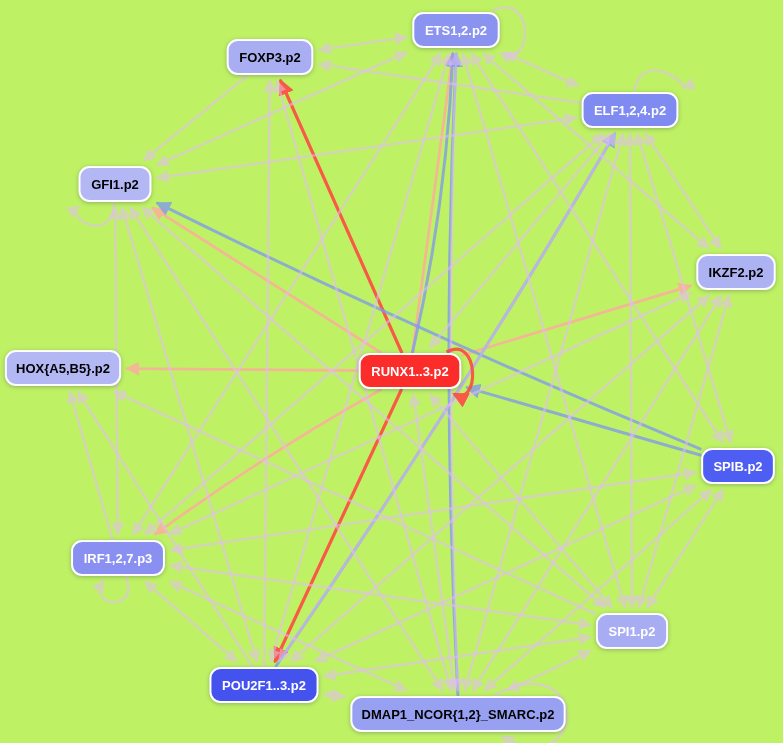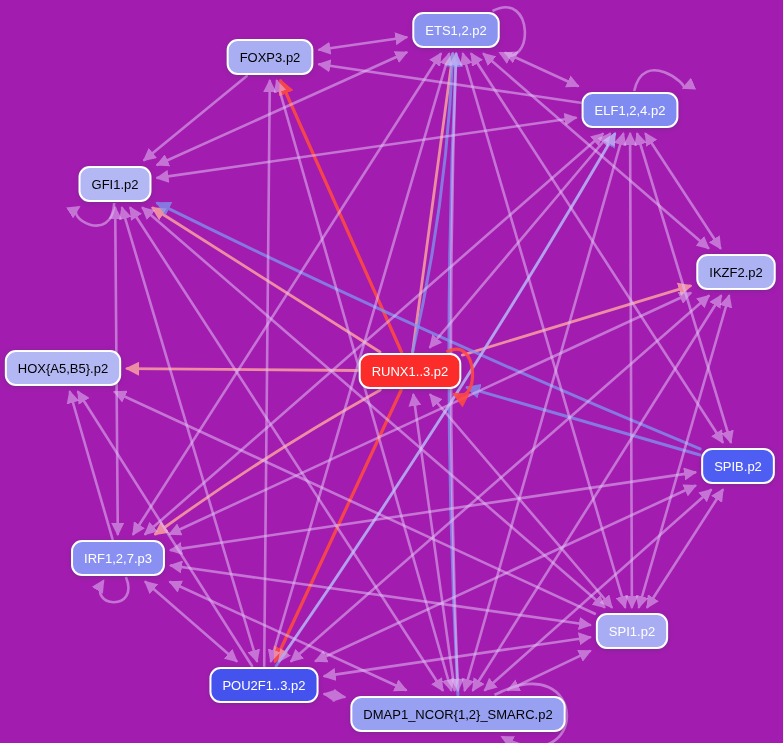--- a/index.html
+++ b/index.html
@@ -4,23 +4,24 @@
 <style>
   html, body {
     margin: 0;
     padding: 0;
     background: #ffffff;
   }
   .stage {
     position: relative;
     width: 783px;
     height: 743px;
-    background: #a21caf;
+    background: #bef264;
     overflow: hidden;
     font-family: "Liberation Sans", "DejaVu Sans", sans-serif;
+    font-weight: bold;
   }
   svg { display: block; }
   .node { filter: drop-shadow(0 1px 2px rgba(60,60,90,0.35)); cursor: pointer; }
   .node-label {
     font-family: "Liberation Sans", "DejaVu Sans", sans-serif;
     font-size: 13px;
     pointer-events: none;
   }
 </style>
 </head>

